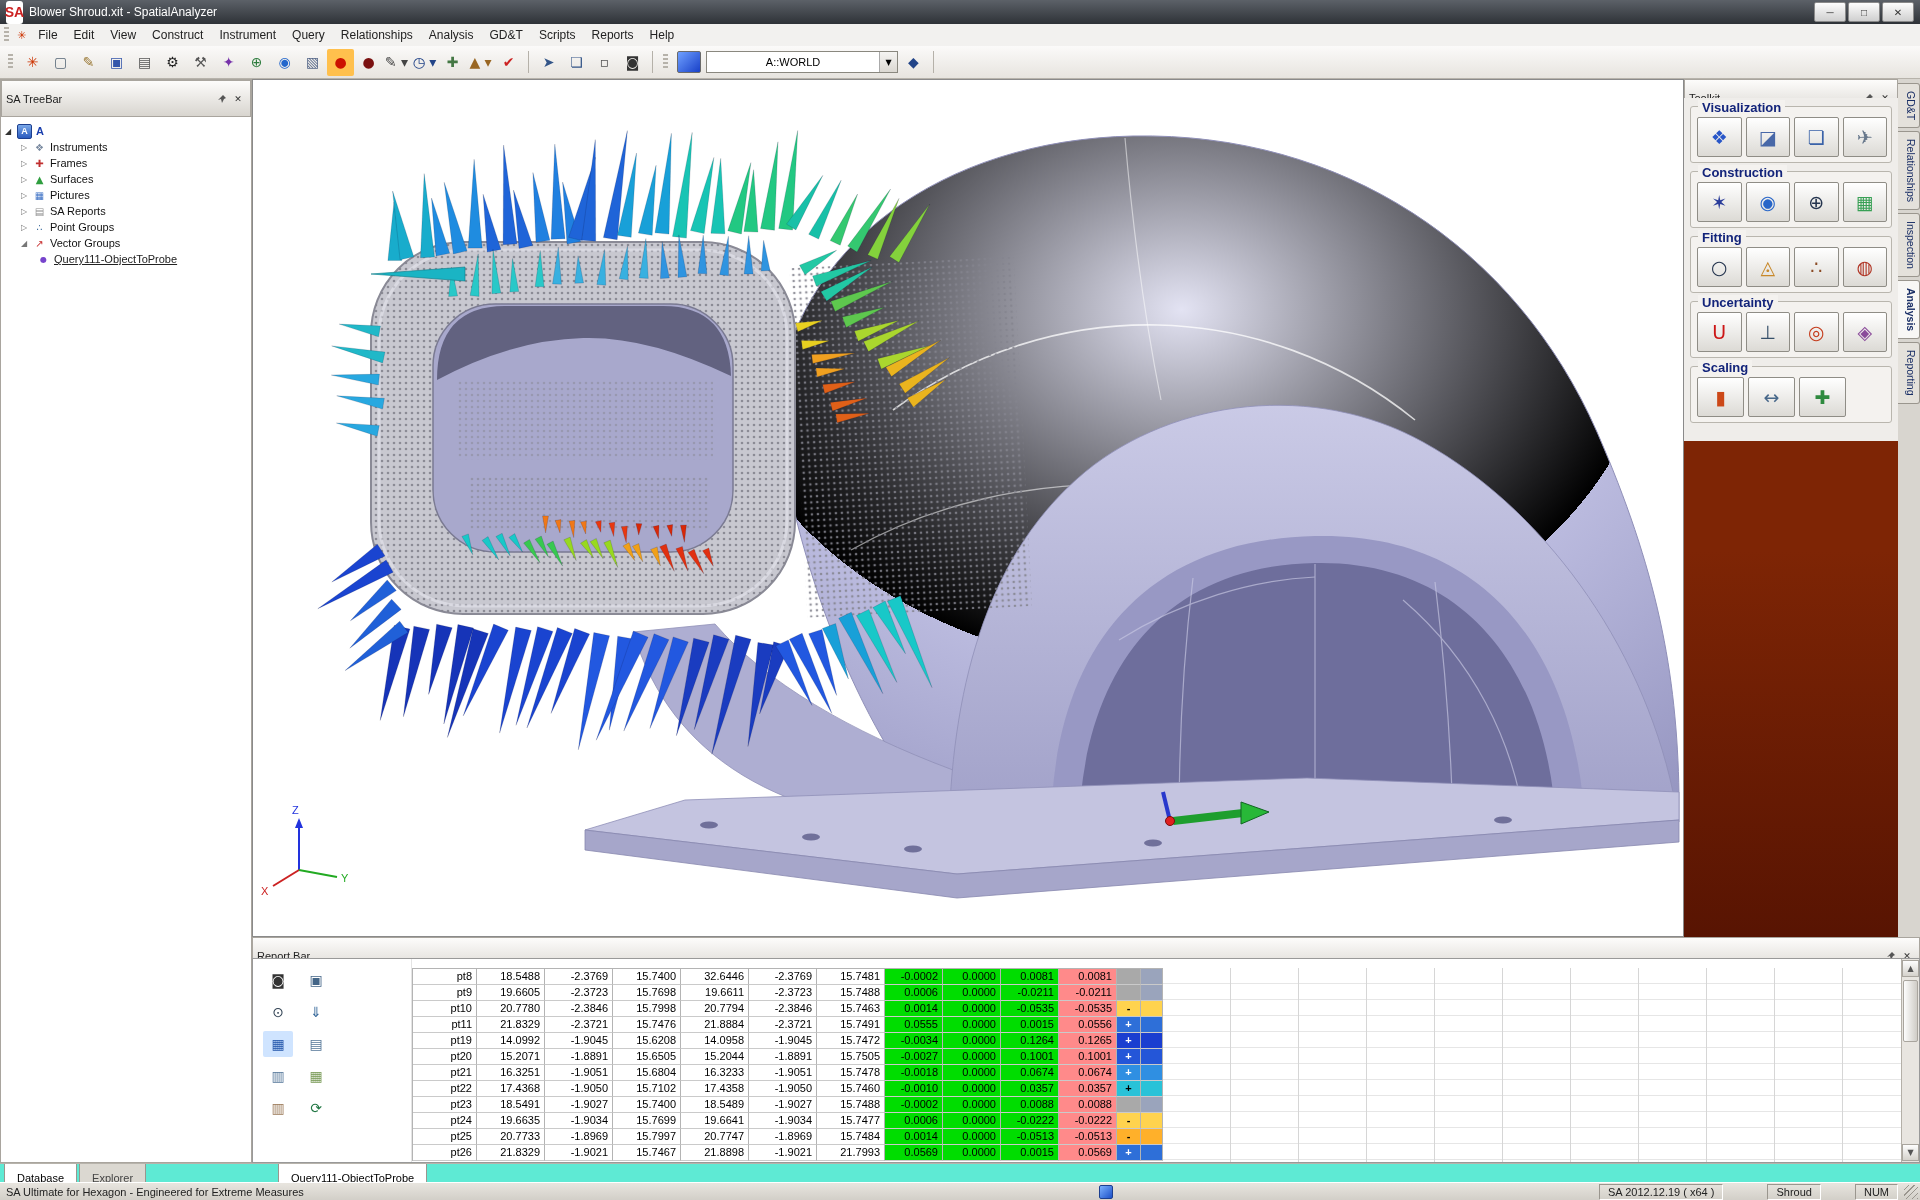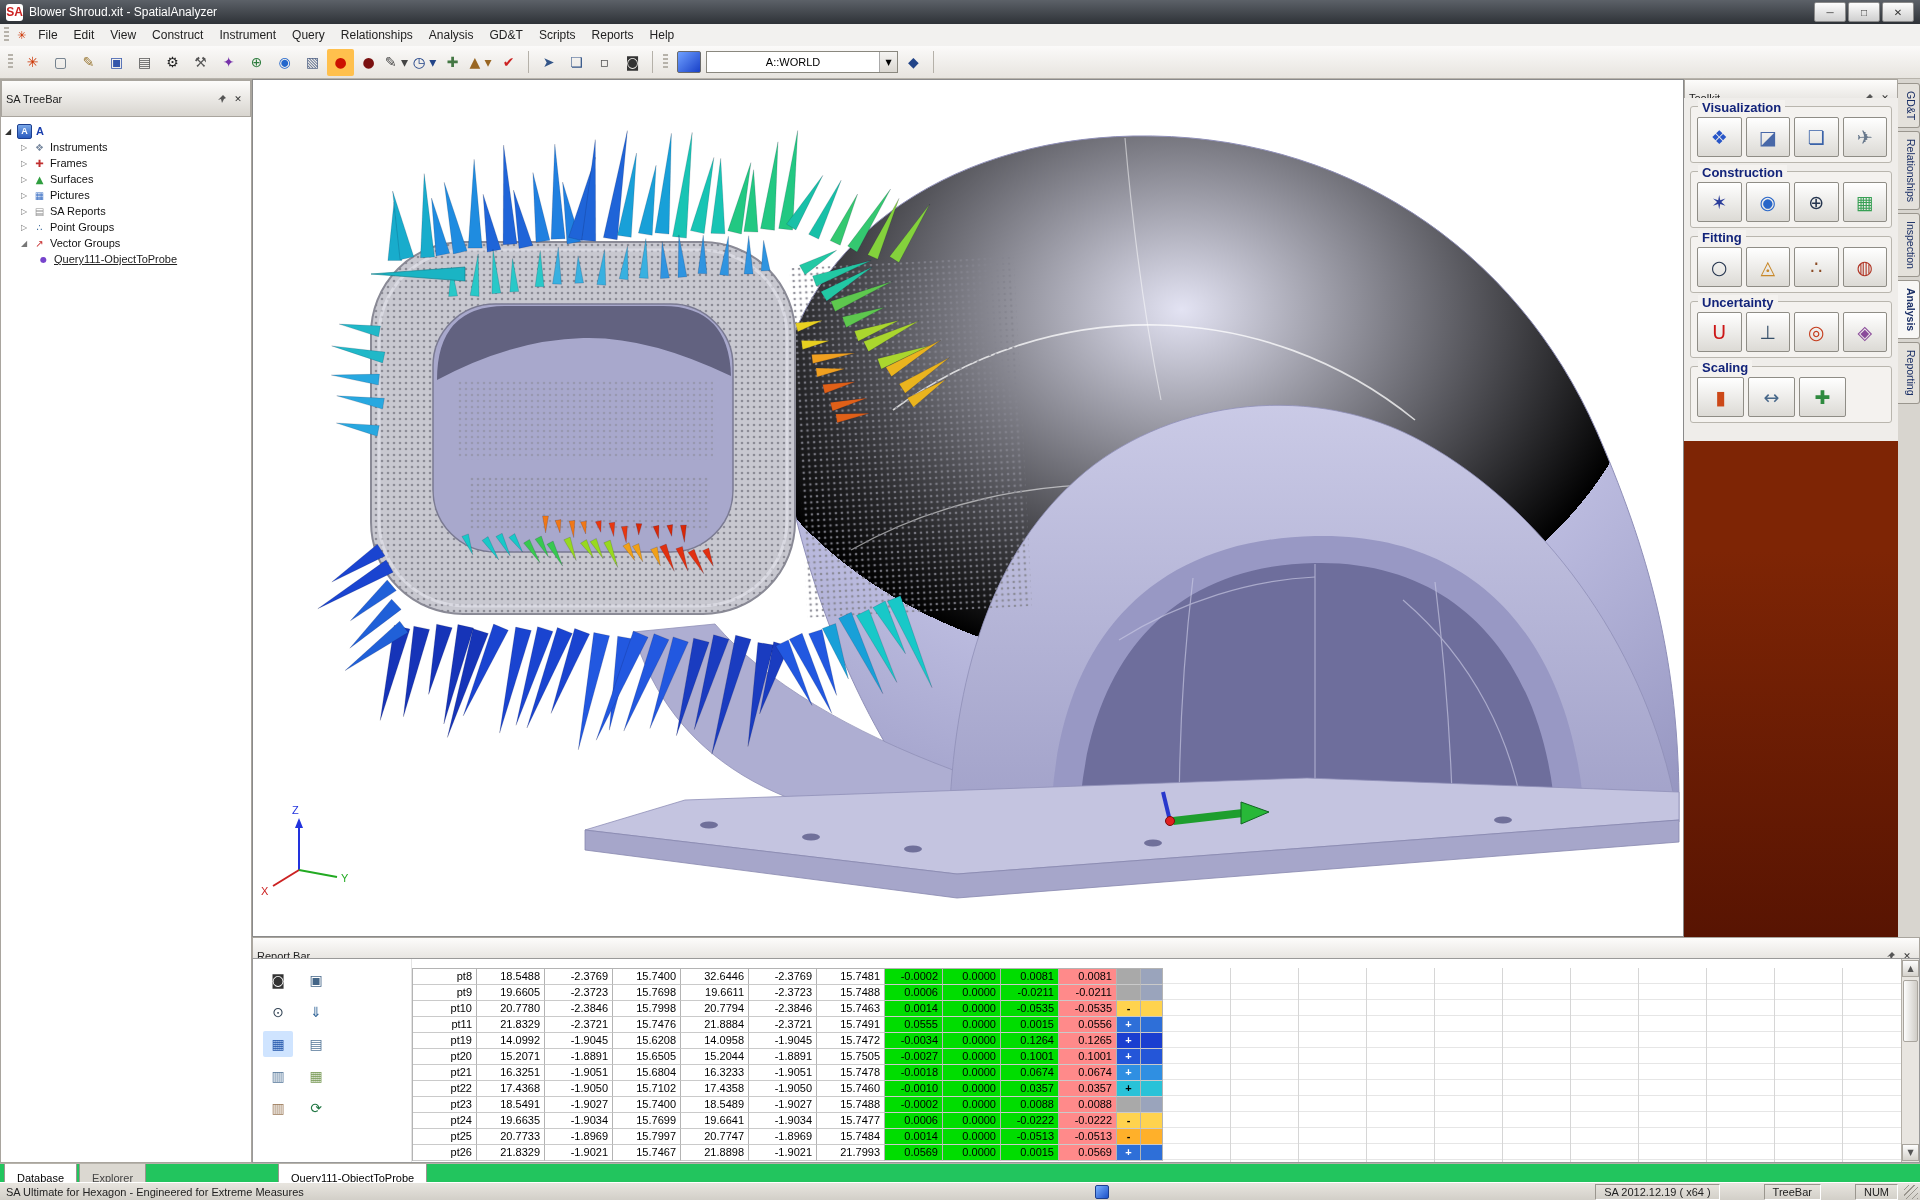--- a/index.html
+++ b/index.html
@@ -3,22 +3,22 @@
 <meta charset="utf-8">
 <style>
   html,body{margin:0;padding:0;width:1920px;height:1200px;overflow:hidden;
     font-family:"Liberation Sans",sans-serif;background:#d4d0c8;font-size:12px;}
   .icon{font-family:"DejaVu Sans",sans-serif;}
 
   
   #titlebar{position:absolute;left:0;top:0;width:1920px;height:24px;
     background:linear-gradient(#5c6168,#2e3237);color:#fff;display:flex;align-items:center;
     padding:0 6px;box-sizing:border-box;}
-  #app-badge{width:17px;height:17px;background:#fff;border-radius:3px;color:#c22;
-    font-weight:bold;font-size:12px;display:flex;align-items:center;justify-content:center;margin-right:6px;}
+  #app-badge{width:17px;height:23px;background:#fff;border-radius:3px;color:#c22;
+    font-weight:bold;font-size:14px;display:flex;align-items:center;justify-content:center;margin-right:6px;}
   #title-text{font-size:12px;}
   #win-controls{margin-left:auto;display:flex;gap:2px;}
   .winbtn{width:30px;height:18px;background:linear-gradient(#fdfdfd,#cfcfcf);
     border:1px solid #8a8a8a;border-radius:2px;color:#333;font-size:10px;
     display:flex;align-items:center;justify-content:center;}
 
   
   #menubar{position:absolute;left:0;top:24px;width:1920px;height:22px;background:#f2f1ef;
     border-bottom:1px solid #cfccc5;display:flex;align-items:center;color:#222;}
   .grip{width:5px;height:16px;margin:0 4px;
@@ -112,21 +112,21 @@
     background-image:repeating-linear-gradient(90deg,transparent 0 67px,#d6d6d6 67px 68px),
       repeating-linear-gradient(180deg,transparent 0 15px,#e6e6e6 15px 16px);}
   #rpt-scroll{width:17px;background:#e8e5e0;border-left:1px solid #b4b0a8;
     display:flex;flex-direction:column;align-items:center;font-size:8px;color:#555;}
   .sbtn{width:15px;height:15px;background:linear-gradient(#fdfdfd,#d5d2cc);
     border:1px solid #a9a59e;display:flex;align-items:center;justify-content:center;margin:1px 0;}
   #sthumb{width:13px;height:60px;background:linear-gradient(90deg,#fdfdfd,#cfccc6);
     border:1px solid #a9a59e;border-radius:2px;margin-top:2px;}
 
   
-  #bottomstrip{position:absolute;left:0;top:1163px;width:1920px;height:30px;background:#22c55e;
+  #bottomstrip{position:absolute;left:0;top:1163px;width:1920px;height:30px;background:#5eead4;
     display:flex;align-items:stretch;border-top:1px solid #b7b3ab;box-sizing:border-box;}
   .btab{font-size:11px;display:flex;align-items:center;padding:0 12px;
     border:1px solid #9a968e;border-top:none;border-radius:0 0 4px 4px;margin-right:2px;}
   .btab.active{background:#fff;color:#000;}
   .btab.inactive{background:#dbd8d1;color:#444;}
 
   
   #statusbar{position:absolute;left:0;top:1182px;width:1920px;height:18px;
     background:linear-gradient(#e8e5df,#d2cfc8);border-top:1px solid #fff;
     display:flex;align-items:center;font-size:11px;color:#222;box-sizing:border-box;}
@@ -798,17 +798,17 @@
   <span class="btab active">Query111-ObjectToProbe</span>
 </div>
 
 <div id="statusbar">
   <span id="status-left">SA Ultimate for Hexagon - Engineered for Extreme Measures</span>
   <span style="flex:1"></span>
   <span id="status-indicator"></span>
   <span style="width:480px"></span>
   <span class="scell">SA 2012.12.19 ( x64 )</span>
   <span style="width:40px"></span>
-  <span class="scell">TreeBar</span>
+  <span class="scell">Shroud</span>
   <span style="width:30px"></span>
   <span class="scell">NUM</span>
   <span id="resize-grip"></span>
 </div>
 
 </body></html>

